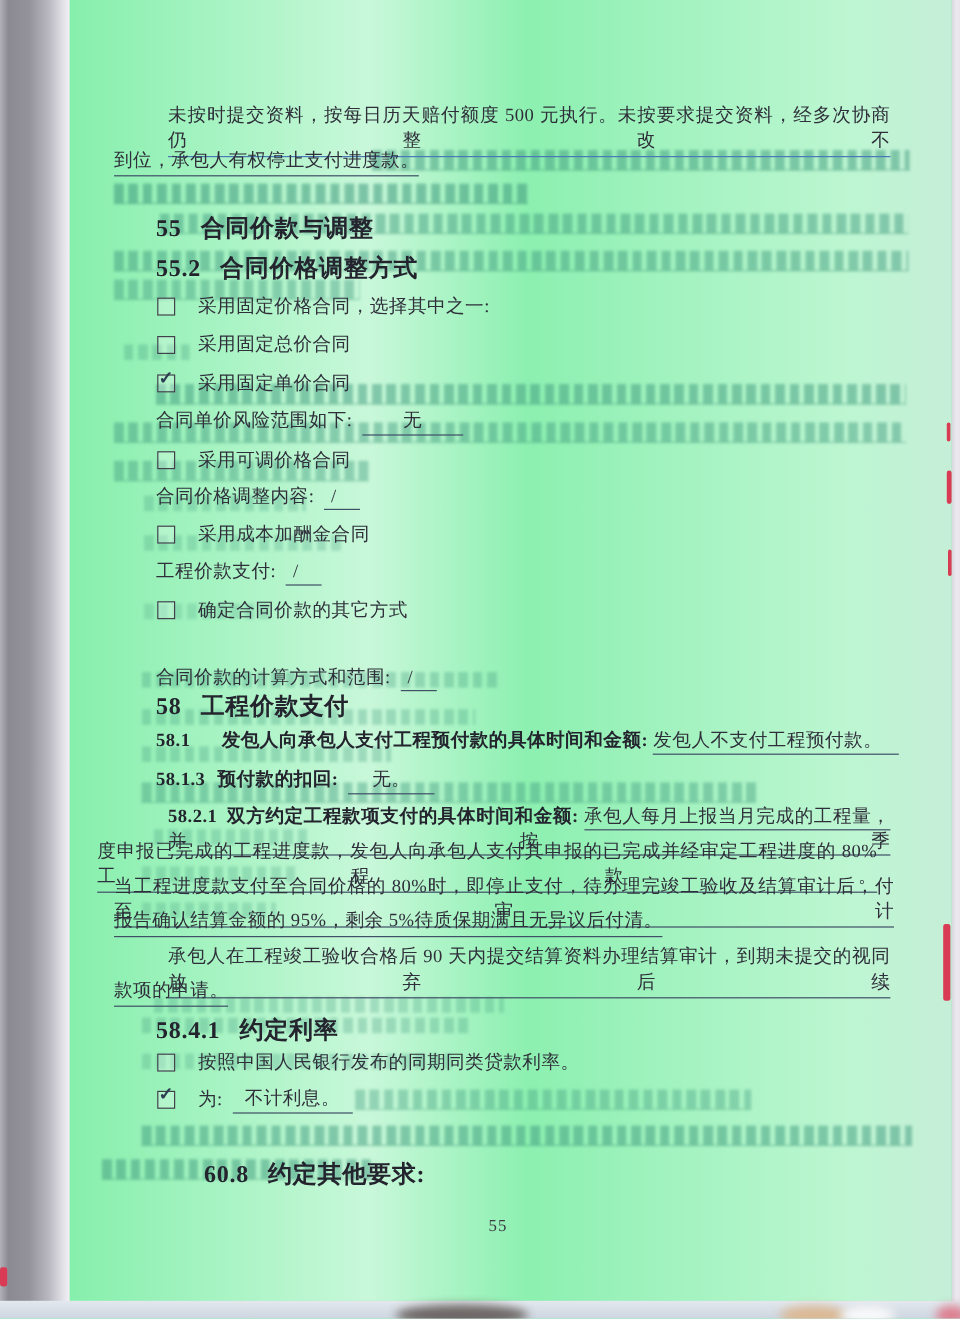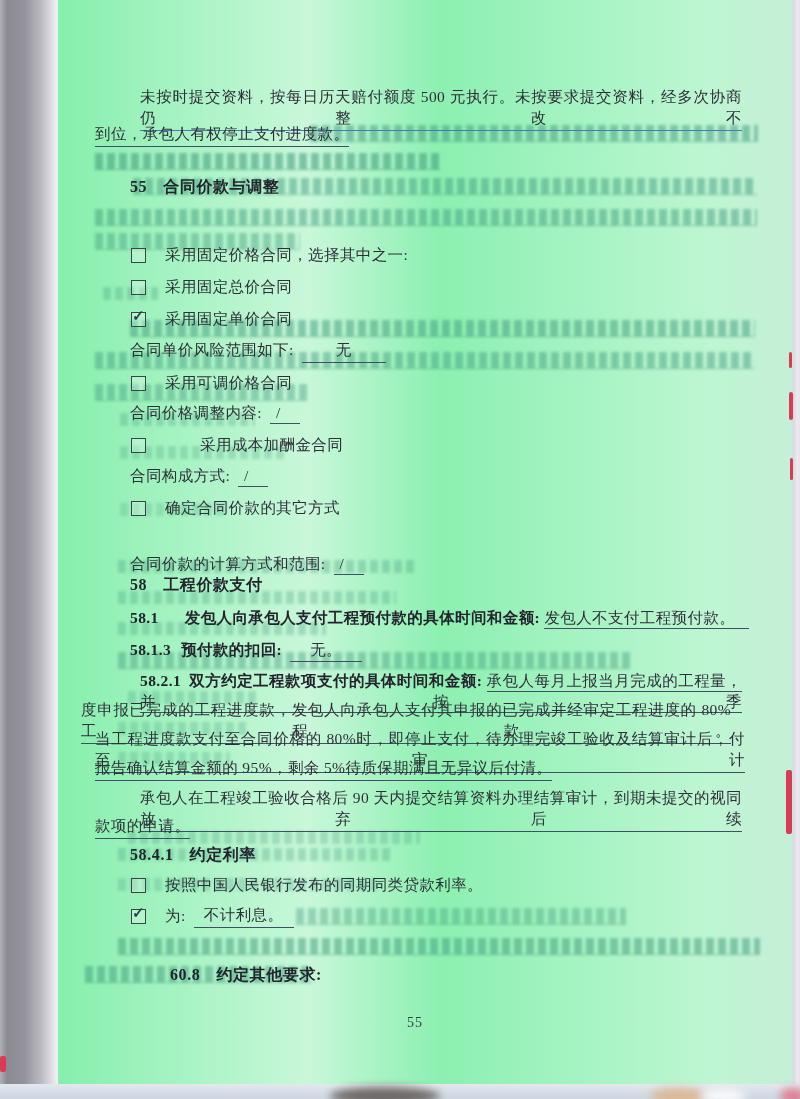--- a/index.html
+++ b/index.html
@@ -32,21 +32,21 @@
   .blob.tan{left:650px;bottom:-5px;width:56px;height:16px;background:#dcb58c;opacity:.9;}
   .blob.white{left:700px;bottom:-4px;width:46px;height:14px;background:#fdfdfd;opacity:.9;}
   .blob.pink{left:780px;bottom:-5px;width:26px;height:16px;background:#e06a7c;opacity:.8;}
 
   .line{position:absolute;font-size:15.5px;line-height:21px;letter-spacing:.4px;white-space:nowrap;}
   .just{white-space:normal;text-align:justify;text-align-last:justify;}
   .ul{border-bottom:1.6px solid #3f4f66;padding-bottom:2px;}
   .ul-blue{border-bottom:1.6px solid #4a79b8;box-shadow:0 -1px 0 rgba(214,176,70,.0);}
   .bold{font-weight:700;color:#23242e;}
   .num{margin-right:26px;}
-  .heading{position:absolute;font-size:16px;font-weight:700;color:#23242e;letter-spacing:.6px;white-space:nowrap;}
+  .heading{position:absolute;font-size:20px;font-weight:700;color:#23242e;letter-spacing:.6px;white-space:nowrap;}
   .heading .num{margin-right:16px;}
 
   .cbrow{position:absolute;display:flex;align-items:center;font-size:15.5px;letter-spacing:.4px;white-space:nowrap;}
   .box{
     position:relative;width:13px;height:13px;border:1.5px solid #40414c;
     margin-right:19px;flex:0 0 auto;background:rgba(255,255,255,.25);
   }
   .box .chk{
     position:absolute;left:0px;top:-4px;font-style:normal;font-size:15px;
     color:#2d3e52;font-weight:700;line-height:15px;
@@ -102,20 +102,23 @@
       <div class="ghost gu" style="left: 118px; top: 938px; width: 642px; opacity: 0.5;"></div>
       <div class="ghost gu" style="left: 85px; top: 966px; width: 228px; opacity: 0.5;"></div>
     </div>
 
   <div class="line just ul ul-blue" style="left:140px;top:86px;width:602px;">未按时提交资料，按每日历天赔付额度 500 元执行。未按要求提交资料，经多次协商仍整改不</div>
   <div class="line ul" style="left:95px;top:123px;">到位，承包人有权停止支付进度款。</div>
 
   <div class="heading" style="left:130px;top:177px;">
     <span class="num">55</span><span>合同价款与调整</span>
   </div>
+  <div class="heading" style="left:130px;top:210px;">
+    <span class="num">55.2</span><span>合同价格调整方式</span>
+  </div>
 
   <div class="cbrow" style="left:131px;top:245px;">
     <span class="box"></span>
     <span>采用固定价格合同，选择其中之一:</span>
   </div>
   <div class="cbrow" style="left:131px;top:277px;">
     <span class="box"></span>
     <span>采用固定总价合同</span>
   </div>
   <div class="cbrow" style="left:131px;top:309px;">
@@ -131,27 +134,27 @@
 
   <div class="cbrow" style="left:131px;top:373px;">
     <span class="box"></span>
     <span>采用可调价格合同</span>
   </div>
 
   <div class="frow" style="left:130px;top:403px;">
     <span>合同价格调整内容:</span><span class="fval slash">/</span>
   </div>
 
-  <div class="cbrow" style="left:131px;top:435px;gap:35px;">
+  <div class="cbrow" style="left:131px;top:435px;">
     <span class="box"></span>
     <span>采用成本加酬金合同</span>
   </div>
 
   <div class="frow" style="left:130px;top:466px;">
-    <span>合同构成方式:</span><span class="fval slash">/</span>
+    <span>工程价款支付:</span><span class="fval slash">/</span>
   </div>
 
   <div class="cbrow" style="left:131px;top:498px;">
     <span class="box"></span>
     <span>确定合同价款的其它方式</span>
   </div>
 
   <div class="frow" style="left:130px;top:541px;margin-top:13px;">
     <span>合同价款的计算方式和范围:</span><span class="fval slash">/</span>
   </div>

